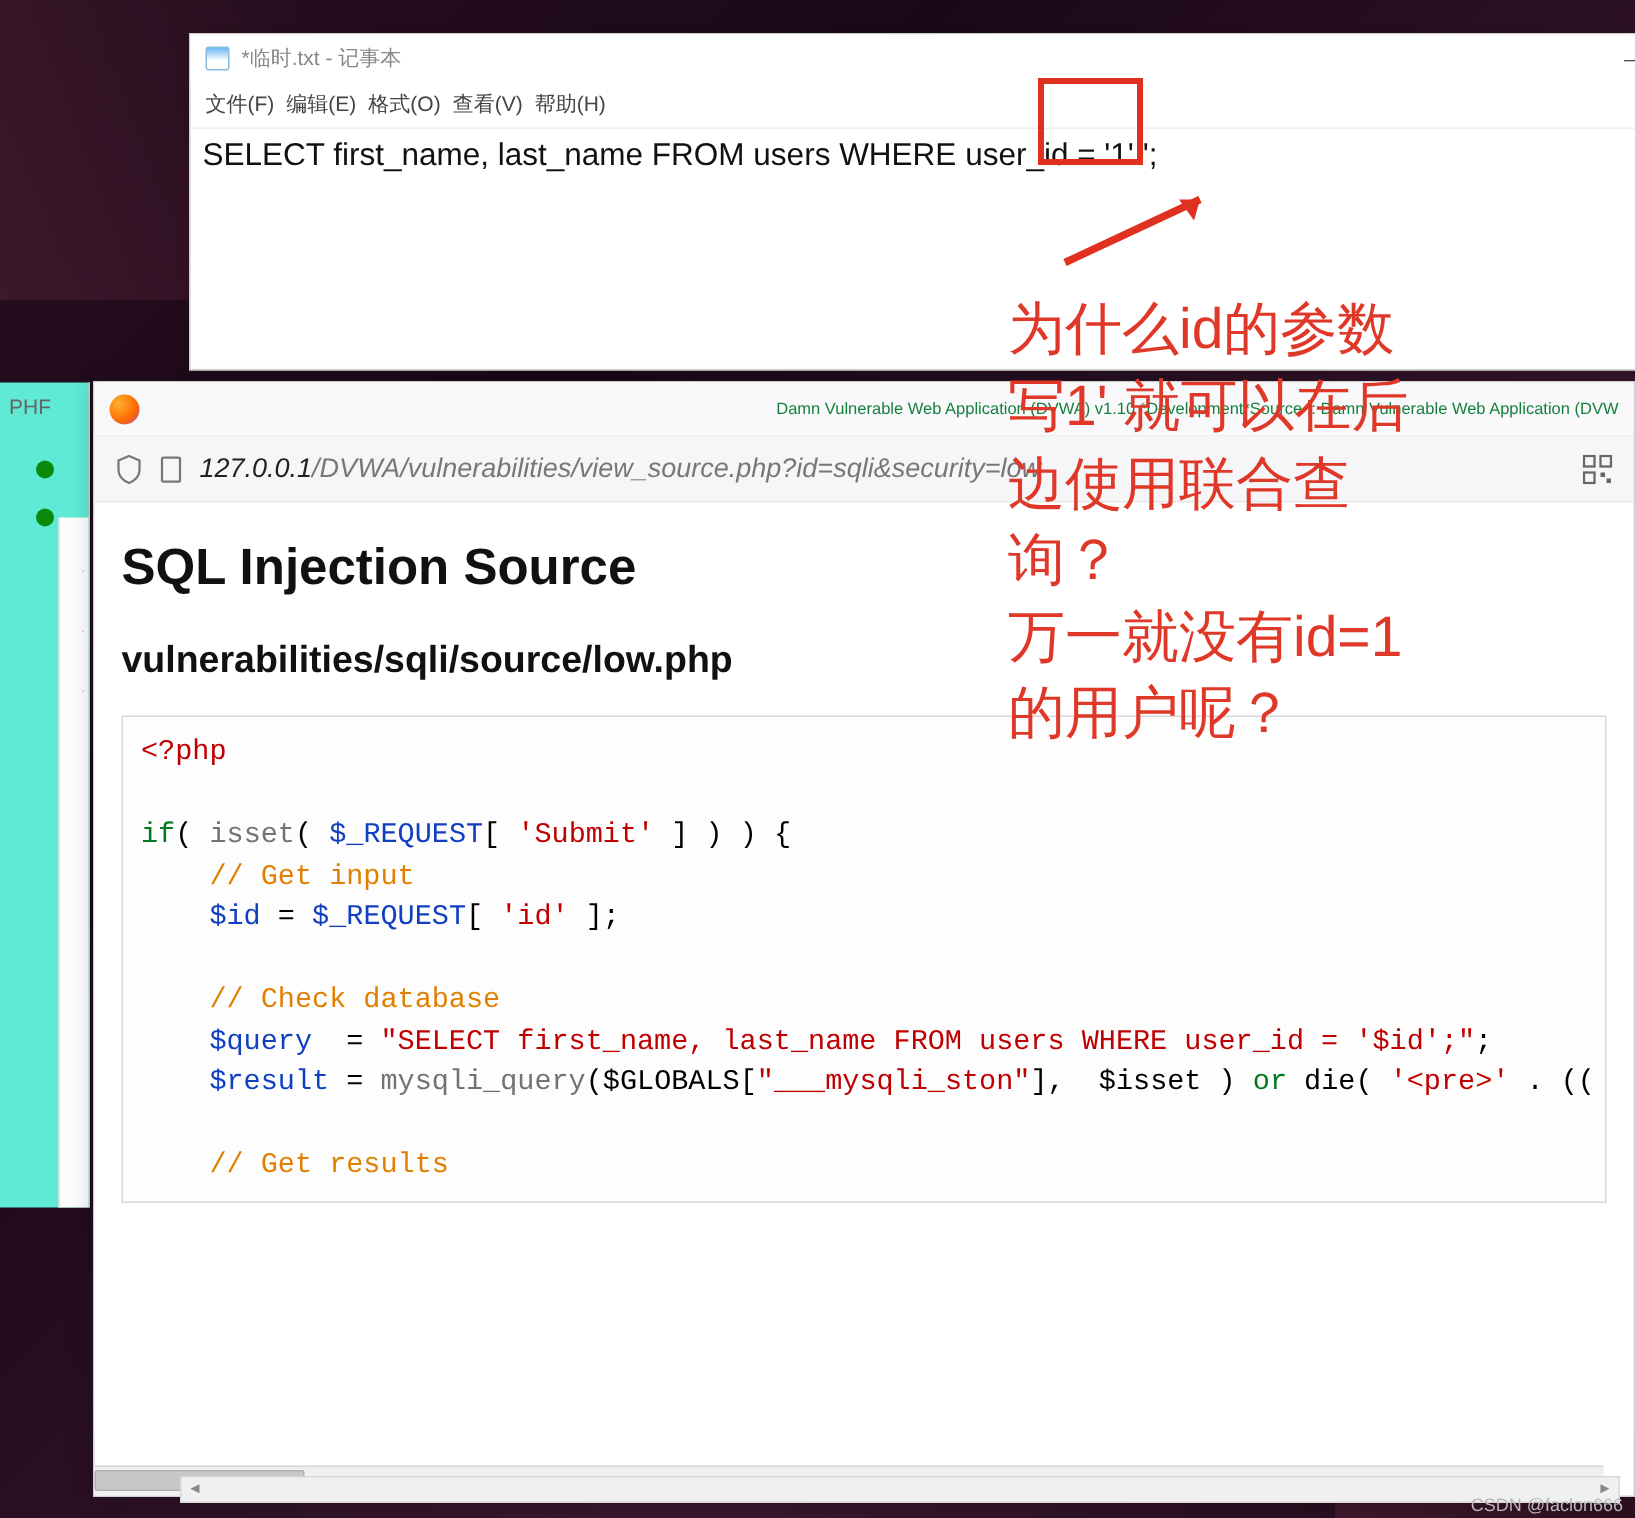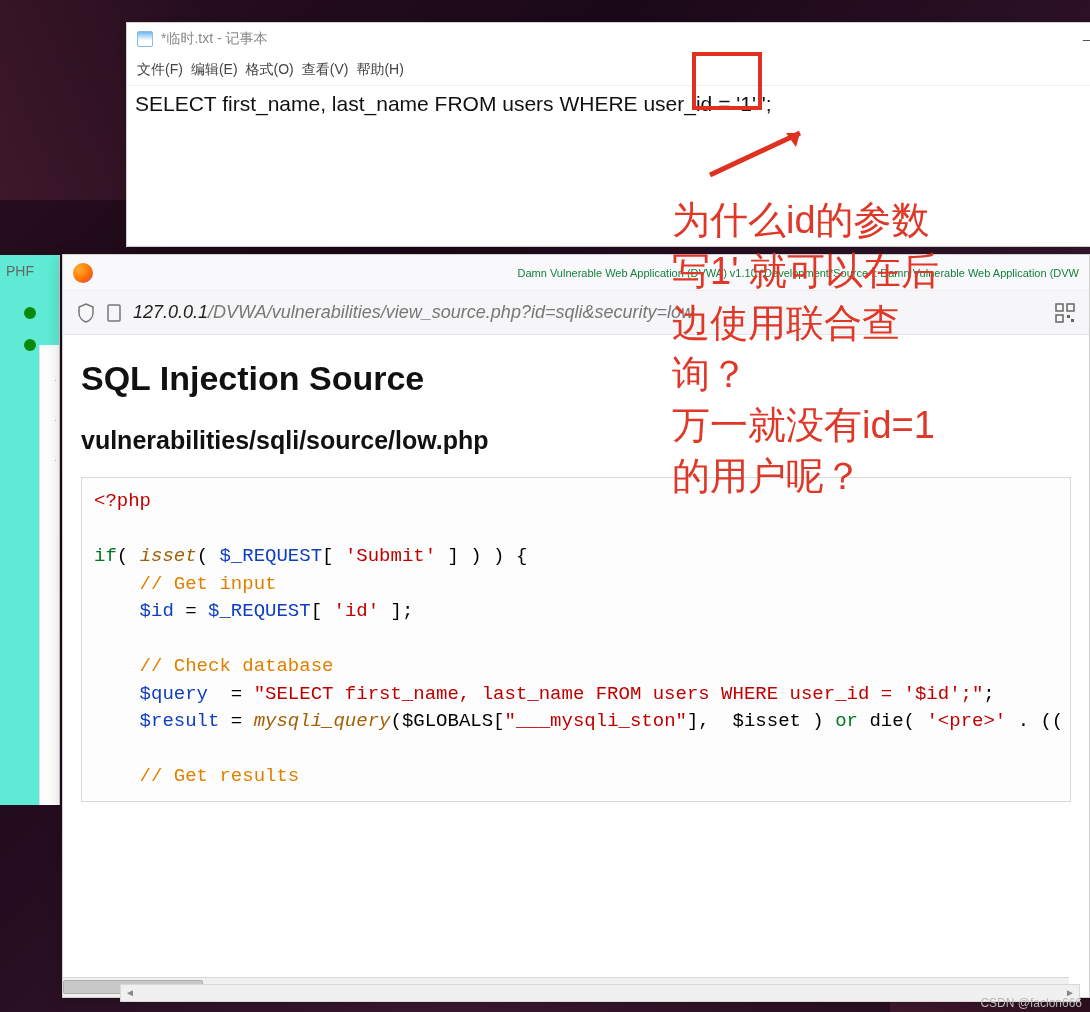--- a/index.html
+++ b/index.html
@@ -176,21 +176,21 @@
       font-size: 19px;
       line-height: 1.45;
       white-space: pre;
       overflow: hidden;
     }
     .c-tag { color: #c00000; }
     .c-kw { color: #007820; }
     .c-var { color: #1040c0; }
     .c-str { color: #c00000; }
     .c-cm { color: #e08000; }
-    .c-fn { color: #a16207; font-style: italic; }
+    .c-fn { color: #737373; }
 
     .browser .scrollbar-h {
       position: absolute;
       left: 0; right: 20px; bottom: 0;
       height: 20px;
       background: #f0f0f0;
       border-top: 1px solid #d8d8d8;
     }
     .browser .scrollbar-h .thumb {
       position: absolute; left: 0; top: 2px;

